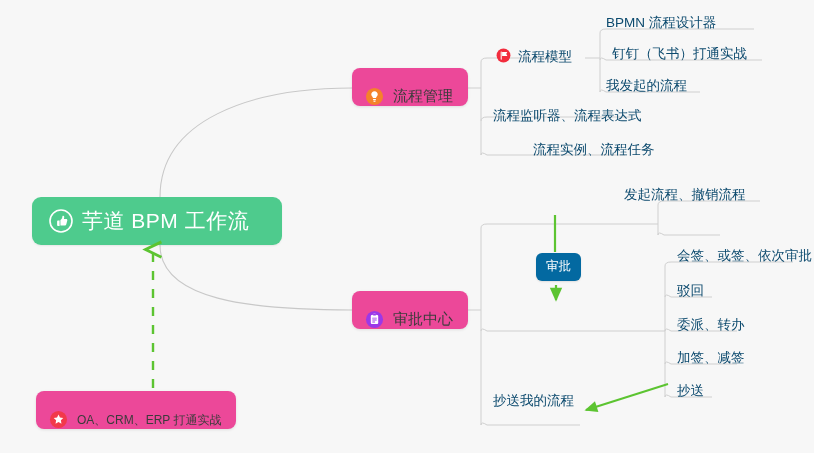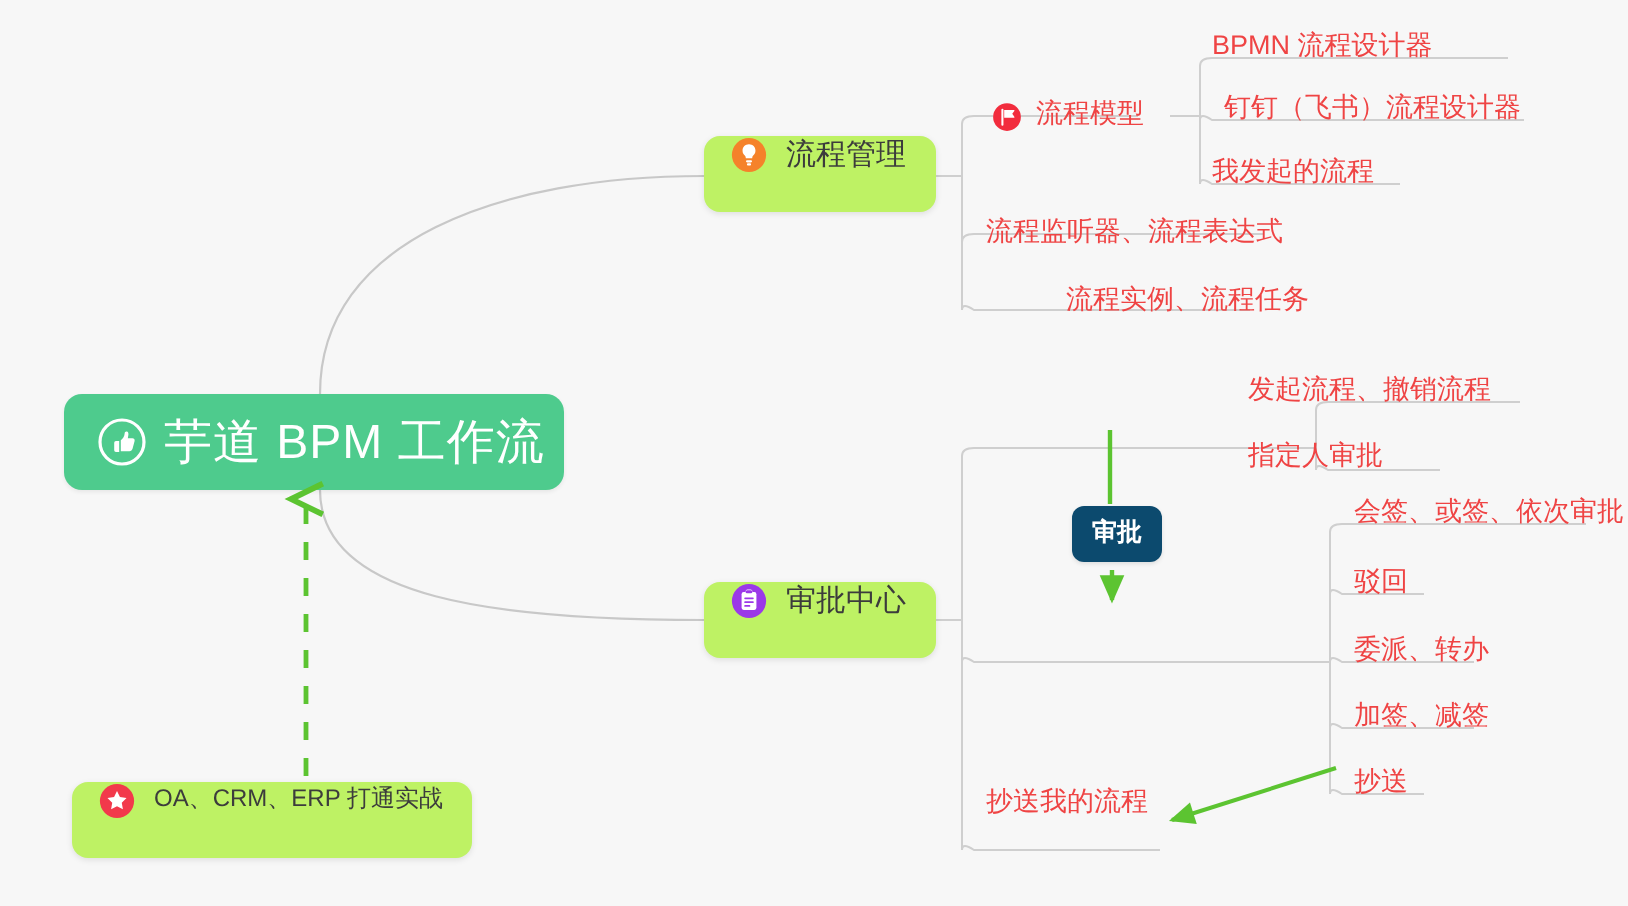--- a/index.html
+++ b/index.html
@@ -22,62 +22,61 @@
   .root{
     left:32px;top:197px;
     width:250px;height:48px;
     background:#4ecb8d;
     border-radius:9px;
     display:flex;align-items:center;
     padding-left:17px;
     box-shadow:0 1px 2px rgba(0,0,0,.07);
   }
   .root .label{
-    color:#ffffff;font-size:24px;letter-spacing:.5px;margin-left:9px;
+    color:#ffffff;font-size:21px;letter-spacing:.5px;margin-left:9px;
   }
 
   
   .card{
-    background:#bef264;
+    background:#ec4899;
     border-radius:8px;
     height:38px;
-    display:flex;align-items:flex-start;
+    display:flex;align-items:flex-end;
     padding:0 15px 0 13px;
     box-shadow:0 1px 3px rgba(0,0,0,.10);
   }
   .card .label{font-size:15px;color:#3c3c3c;margin-left:9px;}
 
   .n-flow{left:352px;top:68px;}
   .n-appr{left:352px;top:291px;}
   .n-oa{left:36px;top:391px;}
   .n-oa .label{font-size:12px;color:#3c3c3c;}
 
   
   .leaf{
-    font-size:13.5px;color:#ef4444;
+    font-size:13.5px;color:#0c4a6e;
     padding:3px 10px 4px 4px;
-    display:flex;align-items:flex-end;
+    display:flex;align-items:flex-start;
   }
   .leaf .label{margin-left:7px;}
   .leaf.noicon .label{margin-left:0;}
 
   
   .ico{display:inline-block;flex:0 0 auto;position:relative;}
   .ico svg{display:block;}
 
   
   .tag{
     position:absolute;z-index:4;
-    background:#0c4a6e;
+    background:#0369a1;
     color:#fff;font-size:12.5px;
     border-radius:6px;
     padding:5px 10px 6px;
     left:536px;top:253px;
     box-shadow:0 1px 2px rgba(0,0,0,.10);
-    font-weight:bold;
   }
 </style>
 </head>
 <body>
 
 <div id="stage">
 
   <svg id="wires" viewBox="0 0 814 453" xmlns="http://www.w3.org/2000/svg">
     <g fill="none" stroke="#c8c8c8" stroke-width="1.1">
 
@@ -152,21 +151,21 @@
         <path d="M6.5 4.2h5.1c.35 0 .5.35.3.62l-1.1 1.5 1.1 1.5c.2.27.05.62-.3.62H6.5z" fill="#ffffff"></path>
       </svg>
     </span>
     <span class="label">流程模型</span>
   </div>
 
   <div class="node leaf noicon" style="left:602px;top:11px;">
     <span class="label">BPMN 流程设计器</span>
   </div>
   <div class="node leaf noicon" style="left:608px;top:42px;">
-    <span class="label">钉钉（飞书）流程设计器</span>
+    <span class="label">钉钉（飞书）打通实战</span>
   </div>
   <div class="node leaf noicon" style="left:602px;top:74px;">
     <span class="label">我发起的流程</span>
   </div>
 
   <div class="node leaf noicon" style="left:489px;top:104px;">
     <span class="label">流程监听器、流程表达式</span>
   </div>
   <div class="node leaf noicon" style="left:489px;top:138px;margin-left:40px;">
     <span class="label">流程实例、流程任务</span>
@@ -183,23 +182,20 @@
         <rect x="7.5" y="10.1" width="5" height=".95" rx=".45" fill="#9b38e8"></rect>
         <rect x="7.5" y="12.1" width="3.2" height=".95" rx=".45" fill="#9b38e8"></rect>
       </svg>
     </span>
     <span class="label">审批中心</span>
   </div>
 
 
   <div class="node leaf noicon" style="left:620px;top:183px;">
     <span class="label">发起流程、撤销流程</span>
-  </div>
-  <div class="node leaf noicon" style="left:620px;top:216px;">
-    <span class="label">指定人审批</span>
   </div>
 
 
   <div class="node leaf noicon" style="left:673px;top:244px;">
     <span class="label">会签、或签、依次审批</span>
   </div>
   <div class="node leaf noicon" style="left:673px;top:279px;">
     <span class="label">驳回</span>
   </div>
   <div class="node leaf noicon" style="left:673px;top:313px;">

